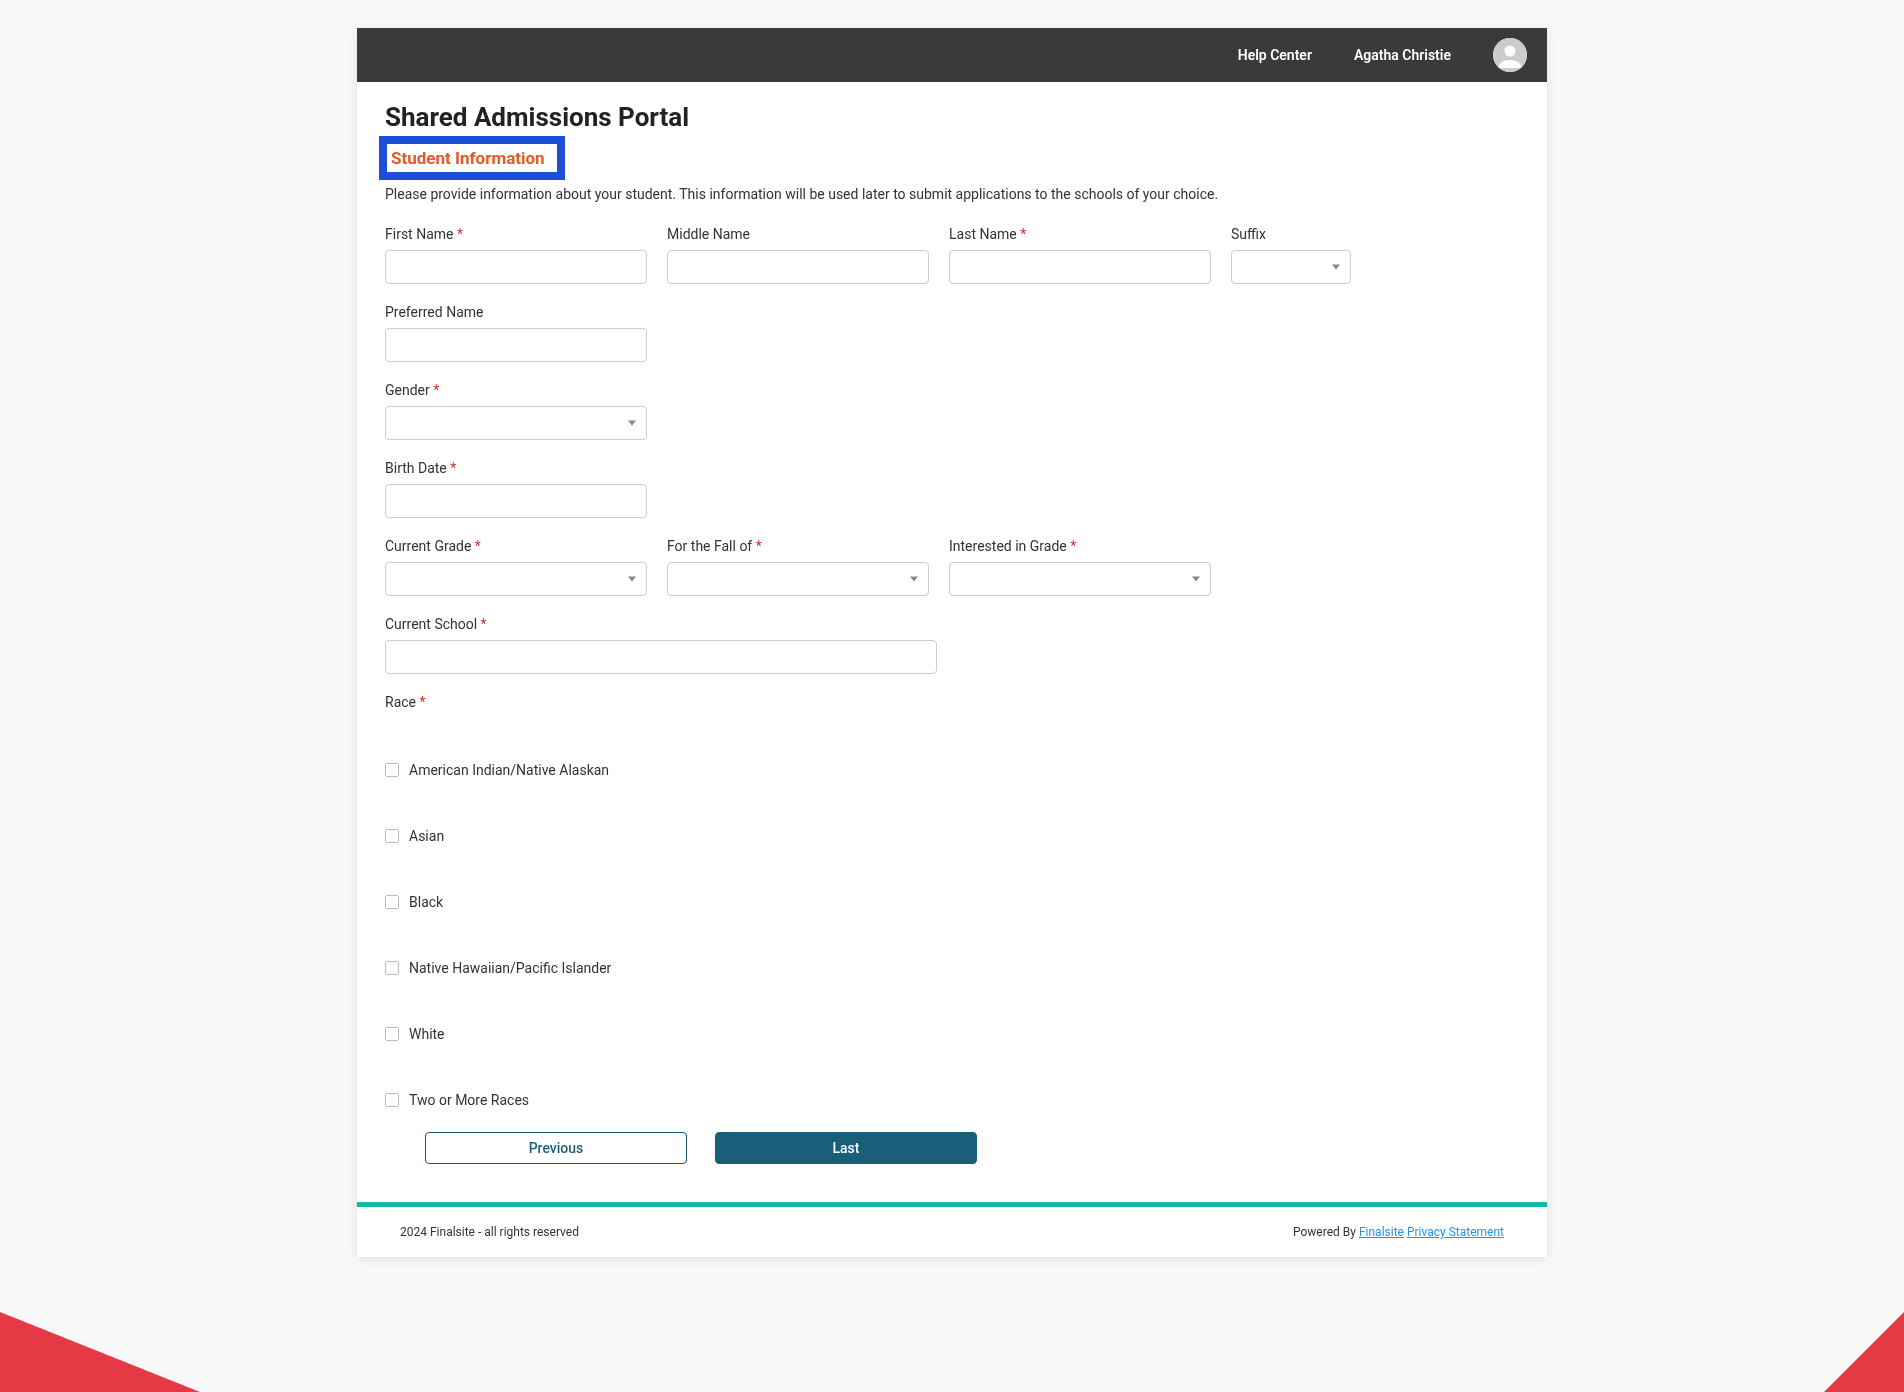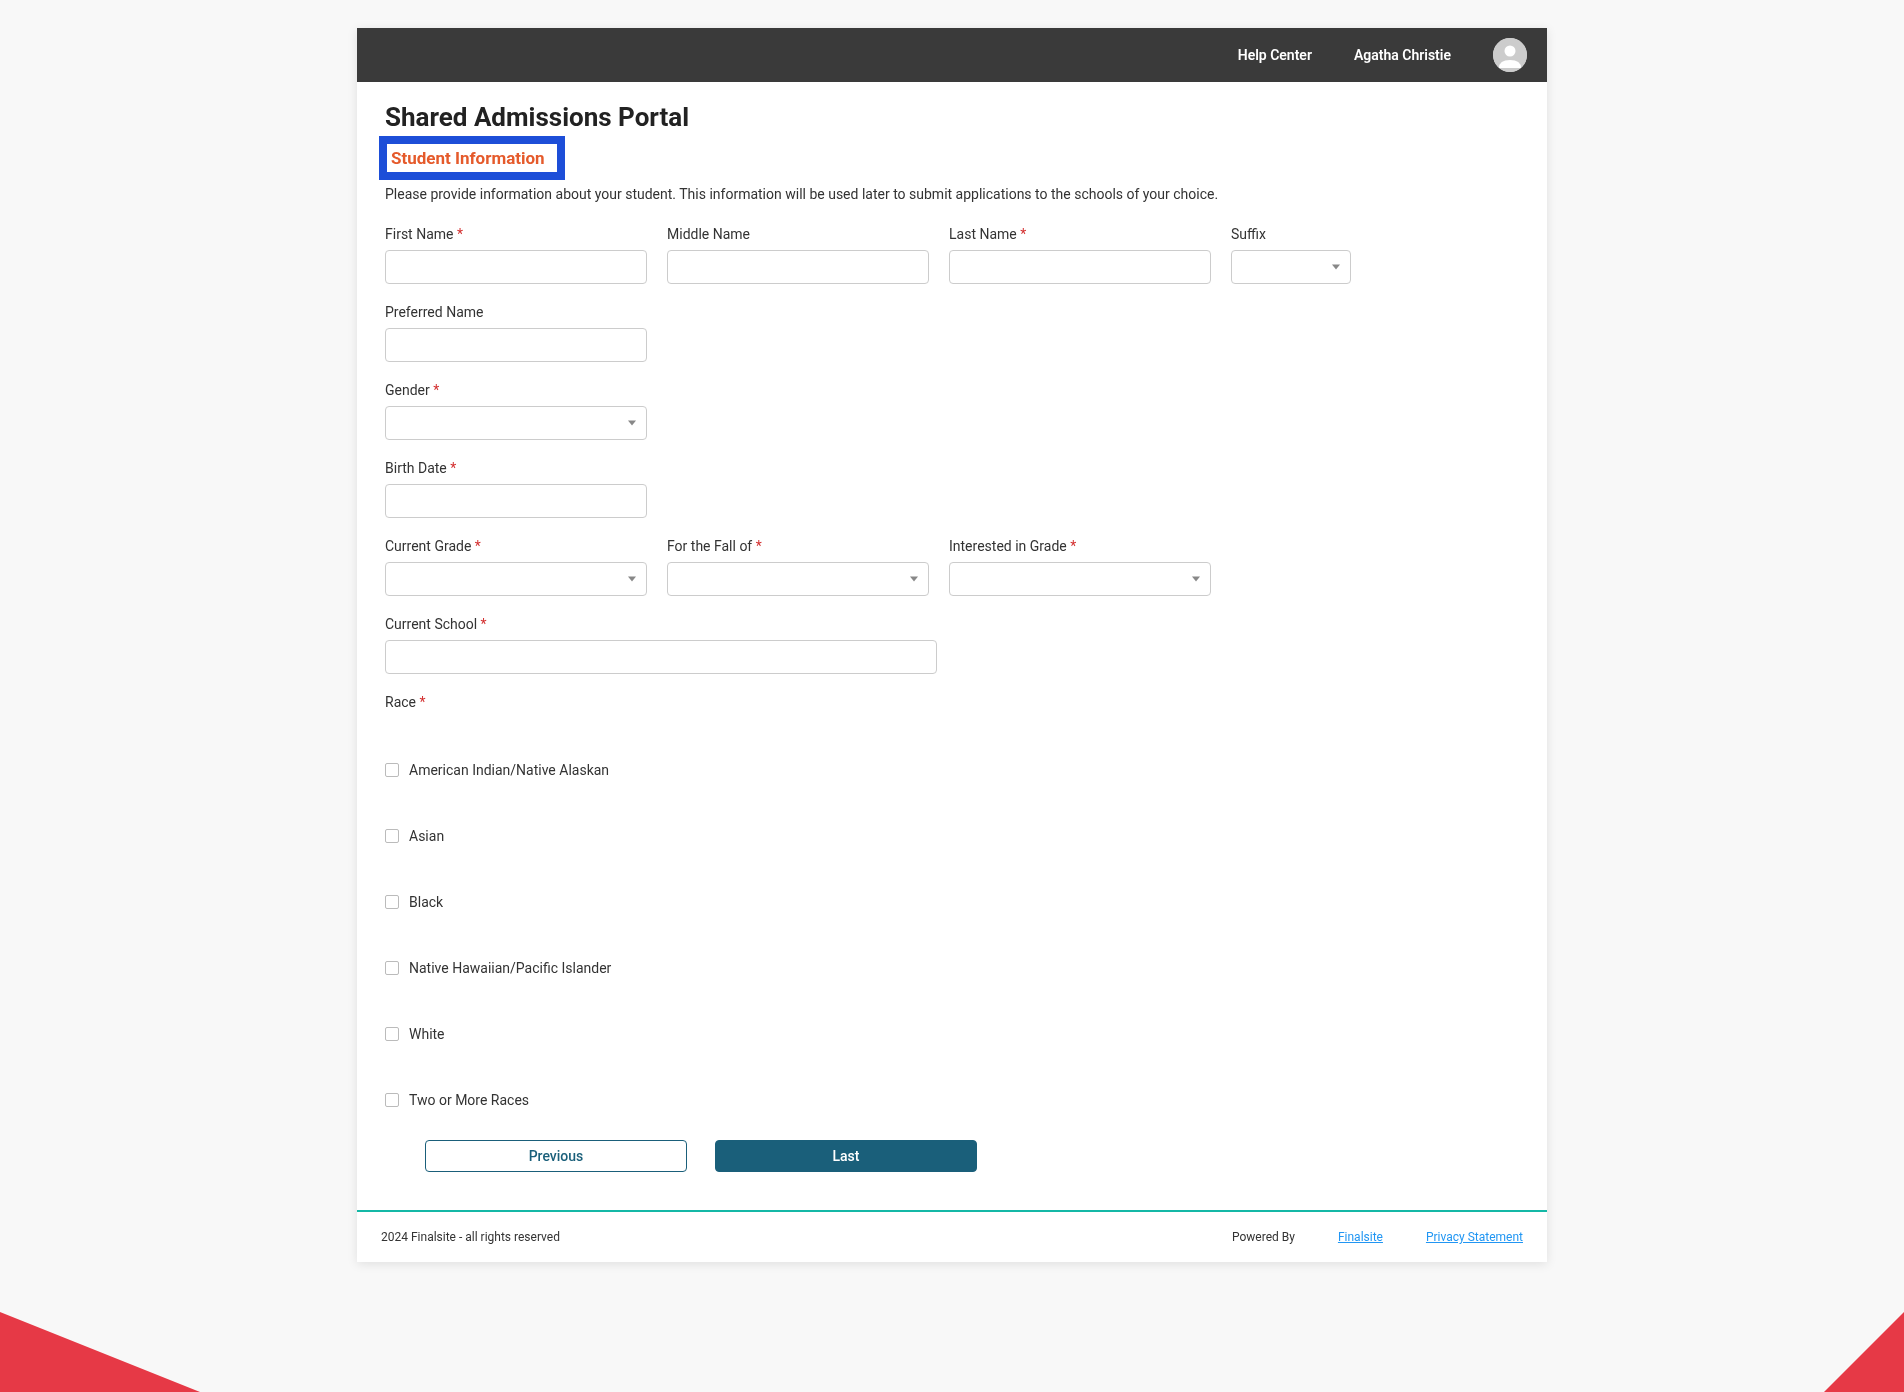--- a/index.html
+++ b/index.html
@@ -213,21 +213,21 @@
     }
     
     .checkbox-label {
       font-size: 14px;
       color: #333;
     }
     
     .button-row {
       display: flex;
       gap: 28px;
-      margin-top: 32px;
+      margin-top: 24px;
       padding-left: 40px;
     }
     
     .btn {
       flex: 0 0 262px;
       height: 32px;
       border-radius: 4px;
       font-size: 14px;
       font-weight: 500;
       cursor: pointer;
@@ -243,35 +243,34 @@
       color: #1a5f7a;
     }
     
     .btn-primary {
       background: #1a5f7a;
       border-color: #1a5f7a;
       color: #fff;
     }
     
     .footer {
-      border-top: 2px solid #14b8a6;
-      padding: 18px 24px;
+      border-top: 5px solid #14b8a6;
+      padding: 18px 43px;
       display: flex;
       justify-content: space-between;
       font-size: 12px;
       color: #333;
       margin-top: 10px;
       text-align: right;
     }
     
     .footer-link {
       color: #2196f3;
       text-decoration: underline;
       cursor: pointer;
-      margin-left: 40px;
     }
   </style>
 </head>
 <body>
 
 <div class="bg-pattern"></div>
 <div class="red-accent-bottom"></div>
 <div class="red-accent-bottom-right"></div>
 
 <div class="main-container">

